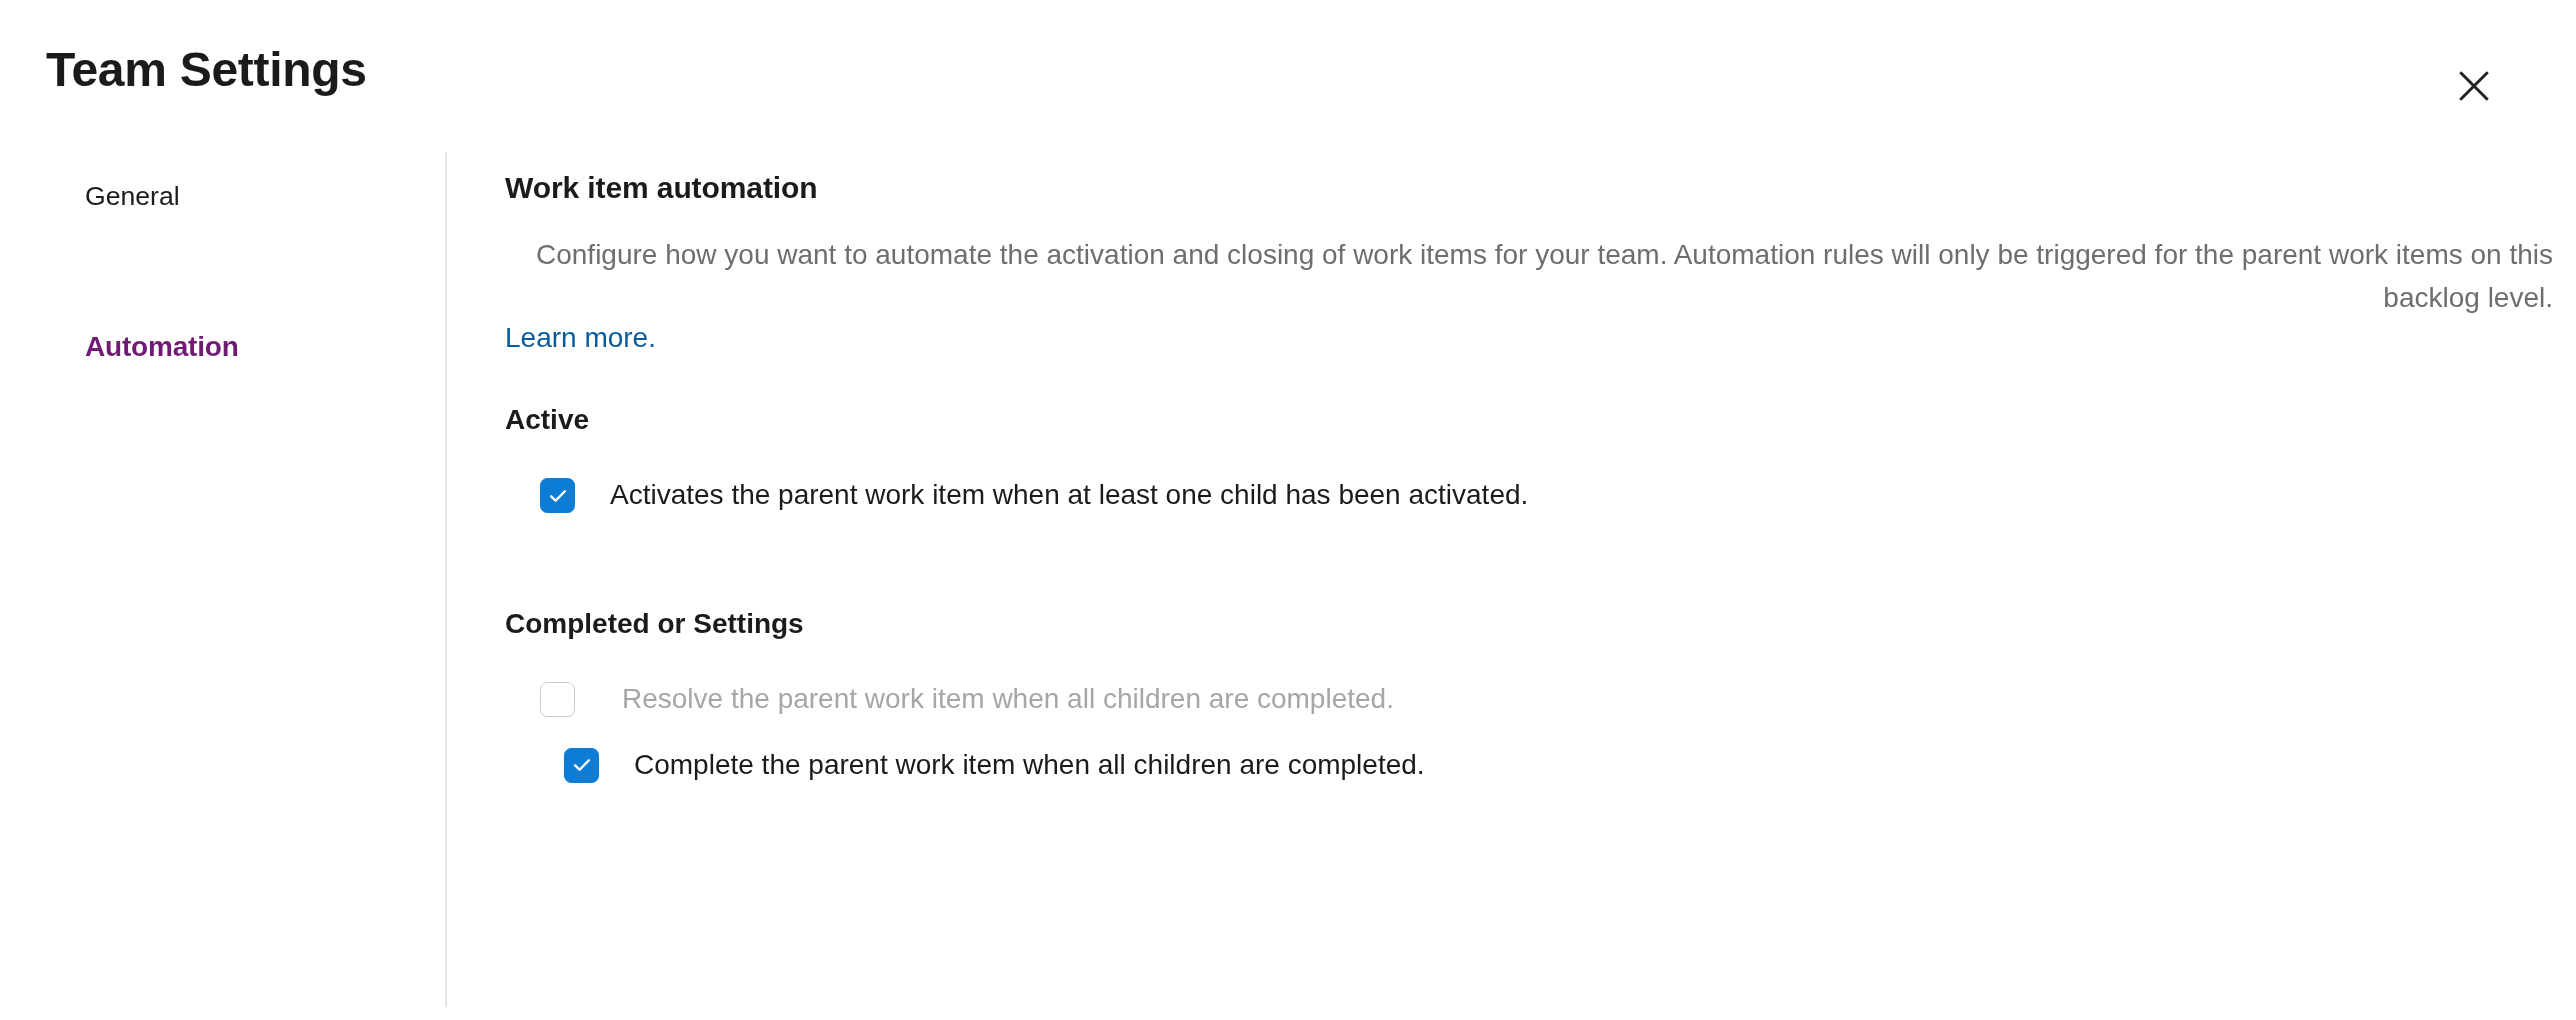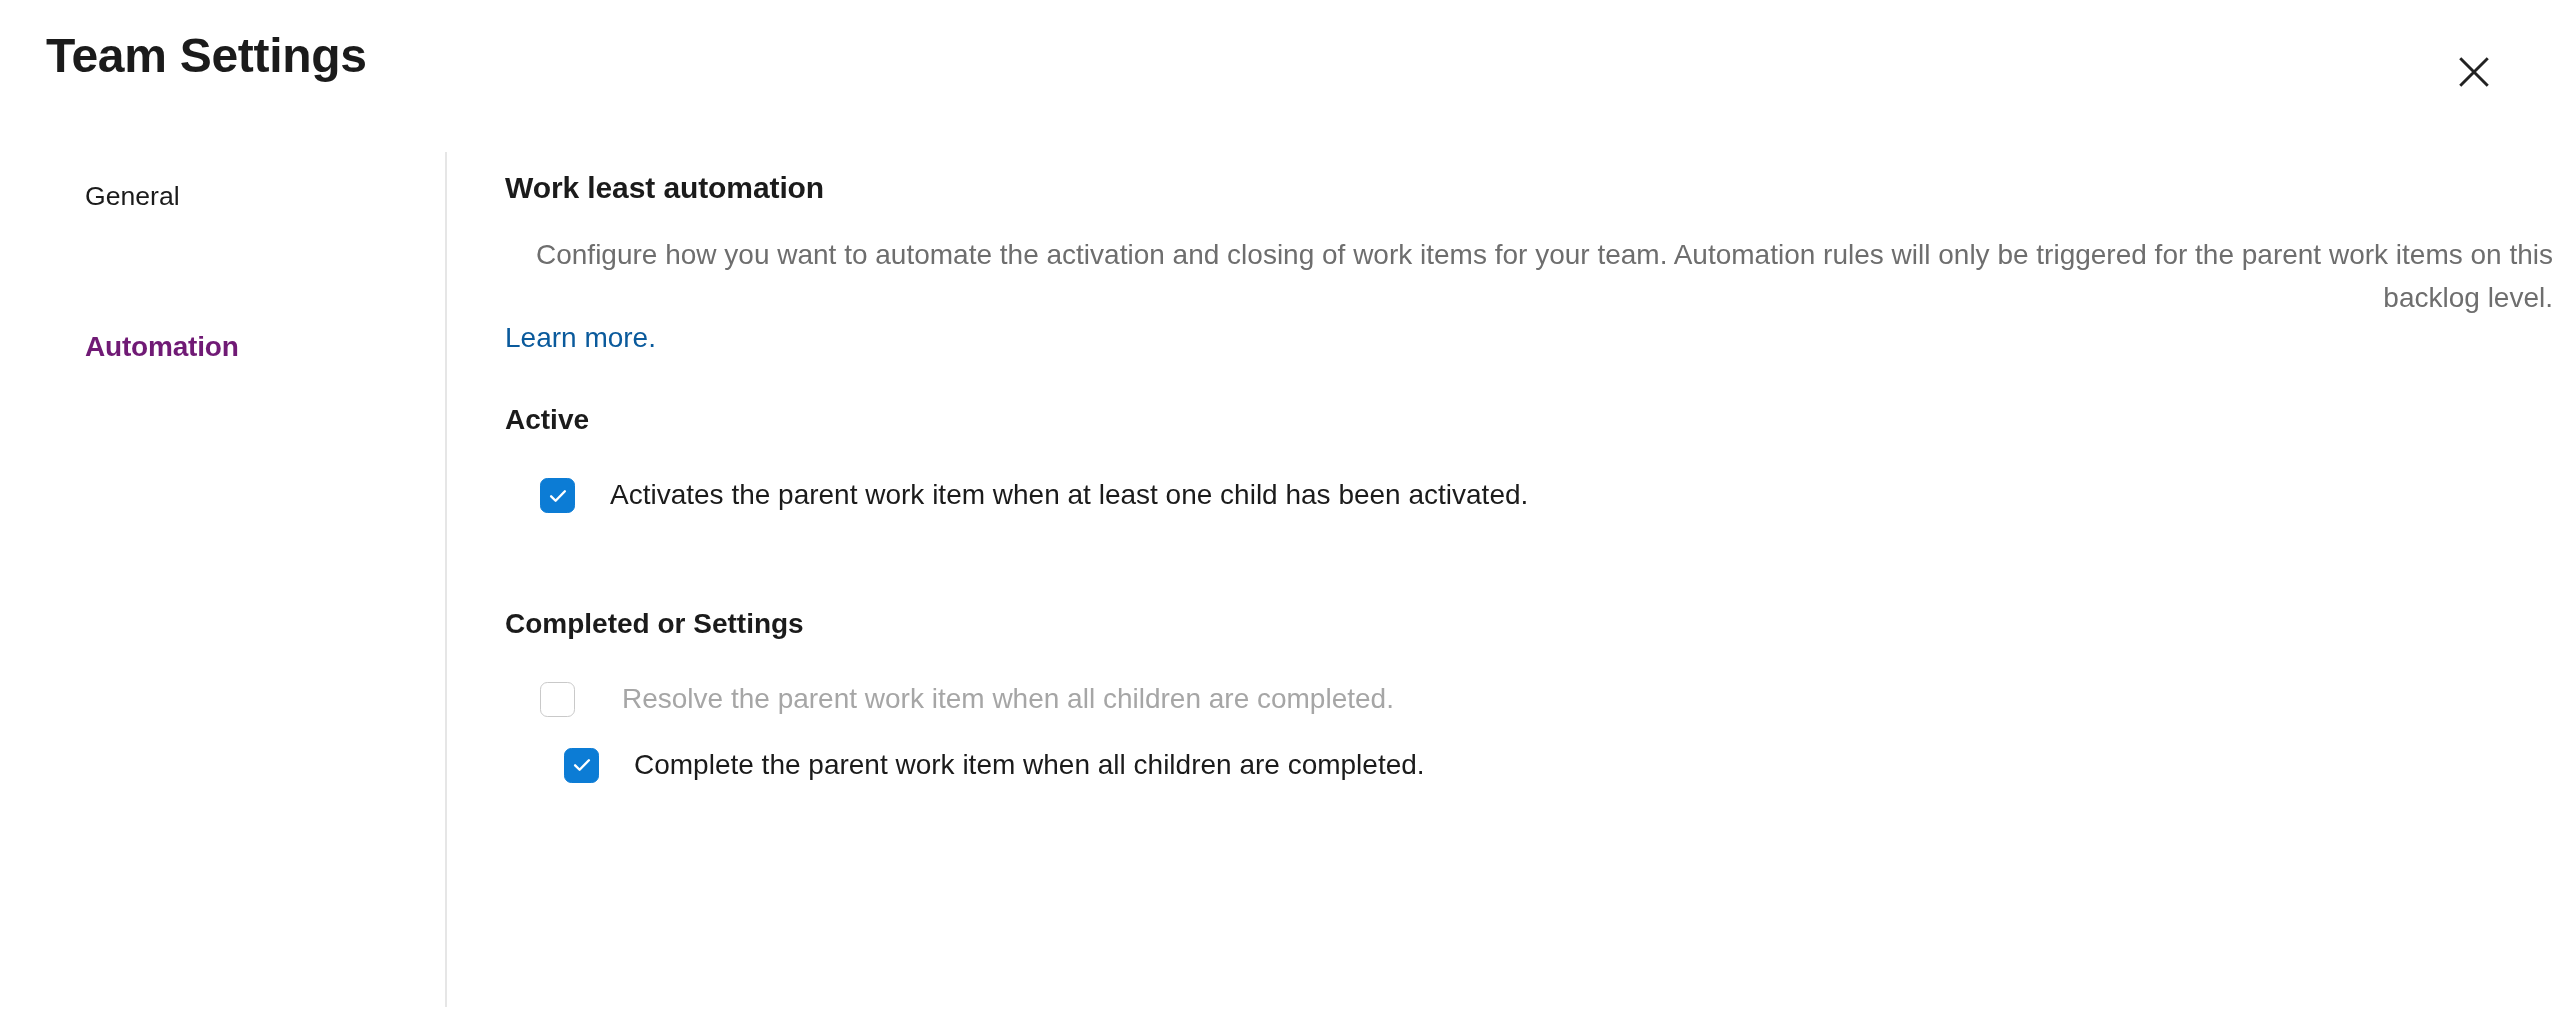--- a/index.html
+++ b/index.html
@@ -13,21 +13,21 @@
     font-family: "Liberation Sans", sans-serif;
     color: #1b1b1b;
     overflow: hidden;
     position: relative;
   }
 
   
   .dialog-header {
     position: absolute;
     left: 0;
-    top: 0;
+    top: 14px;
     width: 2256px;
     height: 166px;
     background: #ffffff;
   }
   .dialog-title {
     position: absolute;
     left: 46px;
     top: 26px;
     font-size: 48px;
     font-weight: 600;
@@ -263,21 +263,21 @@
     <div class="nav-section-header">
       <span class="nav-section-label">Automation</span>
     </div>
 
   </nav>
 
   <div class="sidebar-divider"></div>
 
   <main class="content">
 
-    <div class="section-heading">Work least automation</div>
+    <div class="section-heading">Work item automation</div>
 
     <div class="section-description">Configure how you want to automate the activation and closing of work items for your team. Automation rules will only be triggered for the parent work items on this backlog level.</div>
 
     <a class="learn-more-link">Learn more.</a>
 
     <section class="group group--active">
       <h3 class="group-title">Active</h3>
 
       <div class="checkbox-row">
         <span class="checkbox-box checked">

